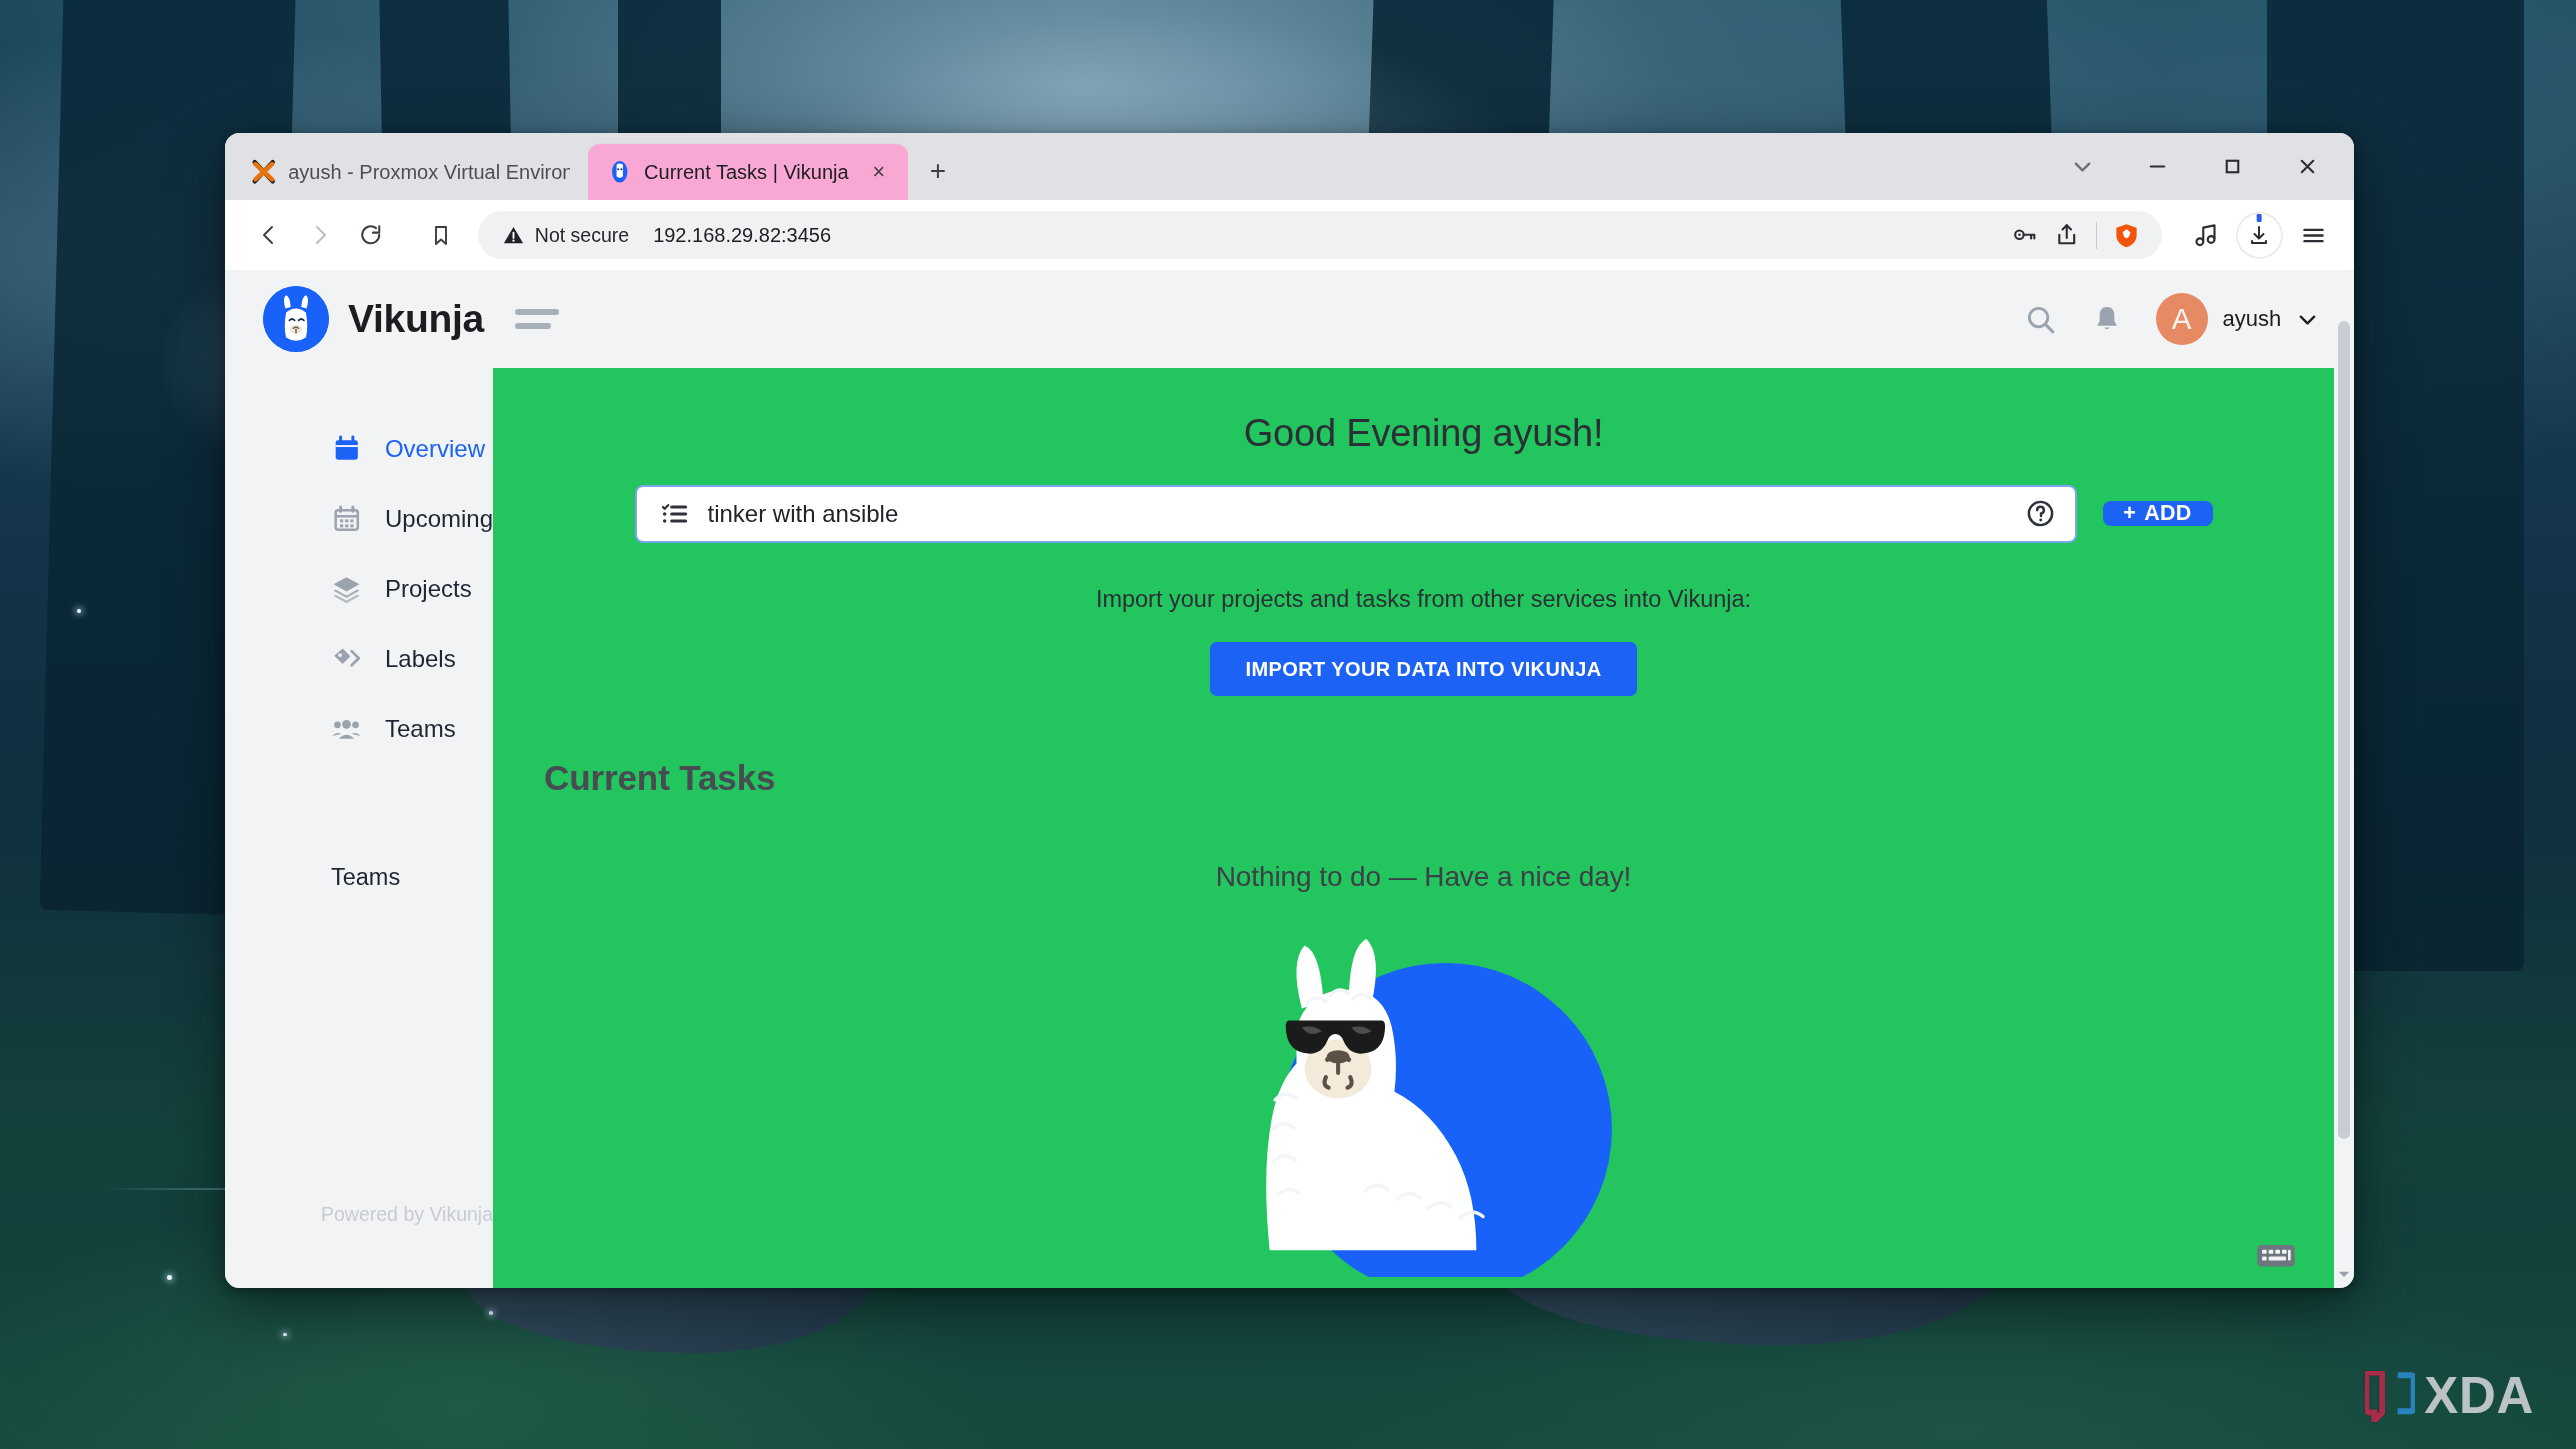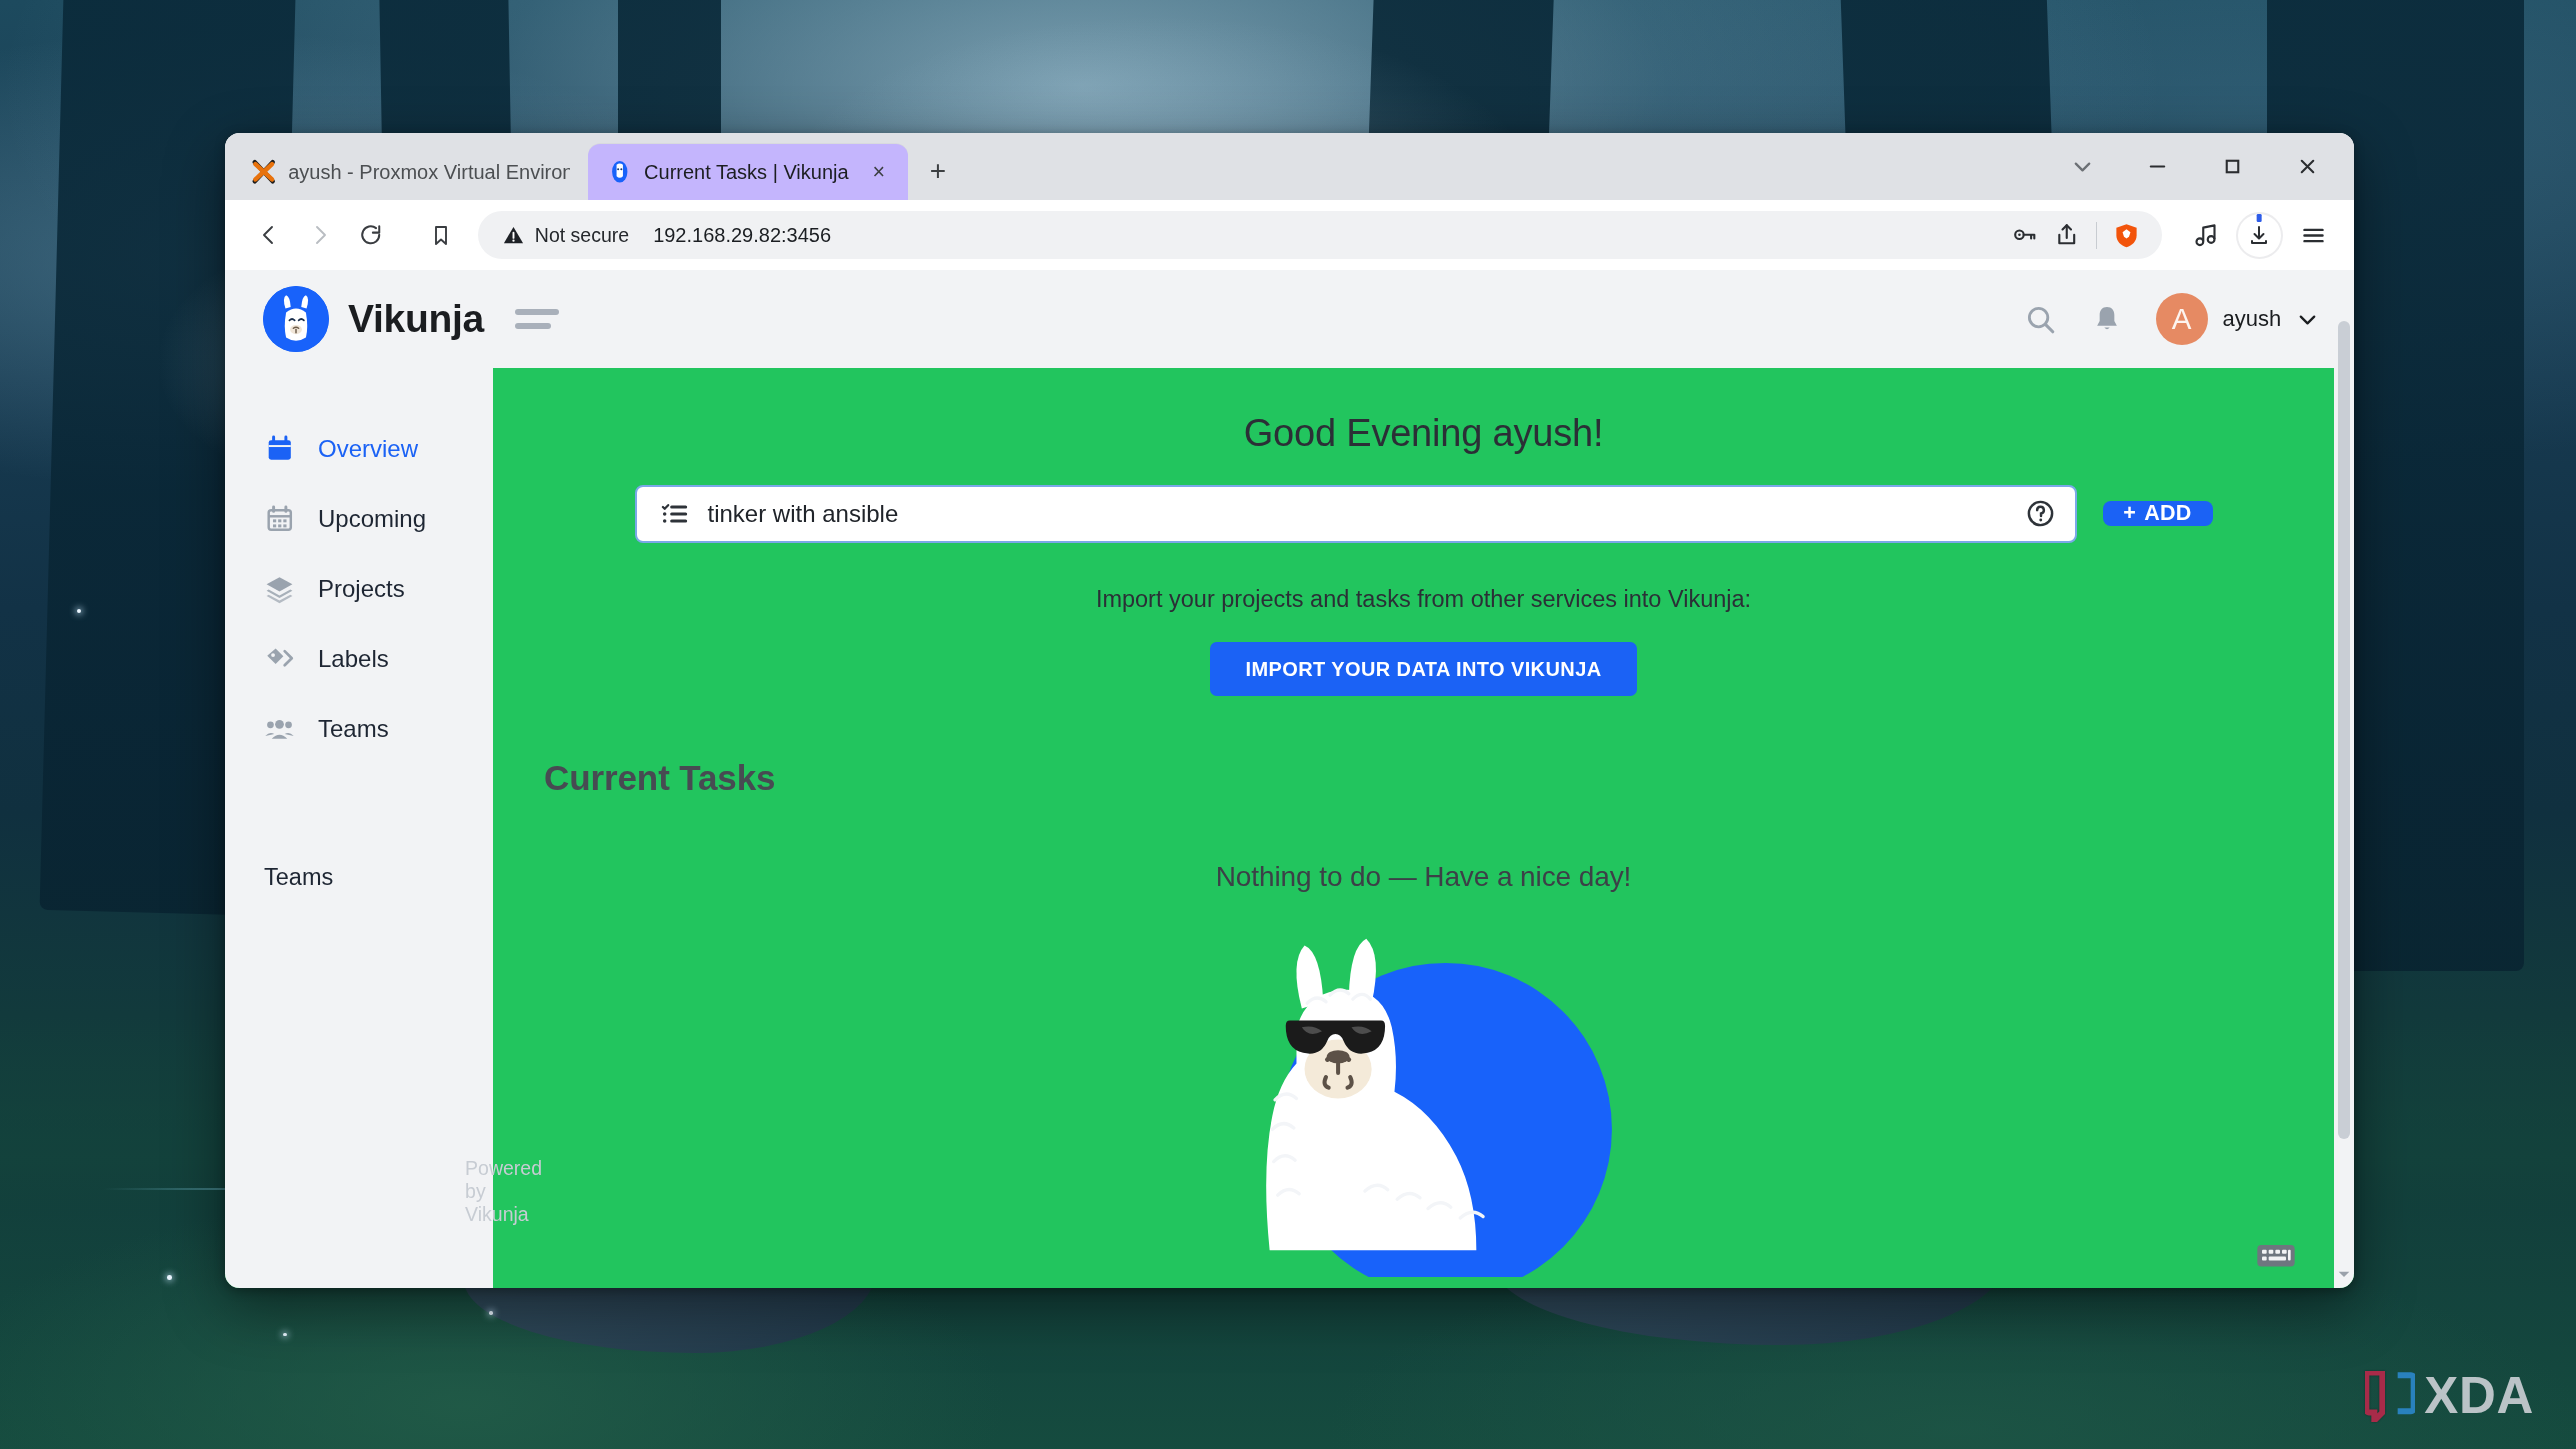--- a/index.html
+++ b/index.html
@@ -101,21 +101,21 @@
     height: 56px;
     display: flex; align-items: center; gap: 12px;
     padding: 0 17.4px 0 19px;
     border-radius: 9.4px 9.4px 0 0;
     font-size: 20px;
     max-width: 416px;
     cursor: default;
   }
   .tab.inactive { color: #4c4f52; }
   .tab.active {
-    background: #c4b5fd; color: #1c1e21;
+    background: #f9a8d4; color: #1c1e21;
     border-radius: 12px 12px 0 0;
     box-shadow: 0 -0.7px 0 rgba(0,0,0,0.04);
     justify-content: space-between;
   }
   .tab-title {
     white-space: nowrap; overflow: hidden; text-overflow: clip;
   }
   .tab.inactive .tab-title { max-width: 282px; }
   .favicon { width: 25.5px; height: 25.5px; flex: none; }
   .tab-close {
@@ -242,22 +242,23 @@
     color: #fdf4ef; font-size: 29.5px; font-weight: 400;
   }
   #username { font-size: 22px; color: #1b1d20; font-weight: 500; }
   #user-caret { color: #1b1d20; display: flex; }
 
   
   #sidebar {
     width: 268px; flex: none;
     padding: 98px 0 0 0;
     background: #f2f3f5;
-    display: flex; flex-direction: row;
+    display: flex; flex-direction: column;
     position: relative;
+    align-items: flex-end;
   }
   #nav { padding: 46px 0 0 0; }
   .navitem {
     display: flex; align-items: center; gap: 23px;
     padding: 0 0 0 39px; height: 70px;
     font-size: 24px; color: #1e2633;
   }
   .navitem .nav-ico {
     width: 31px; height: 31px; flex: none;
     display: flex; align-items: center; justify-content: center;

